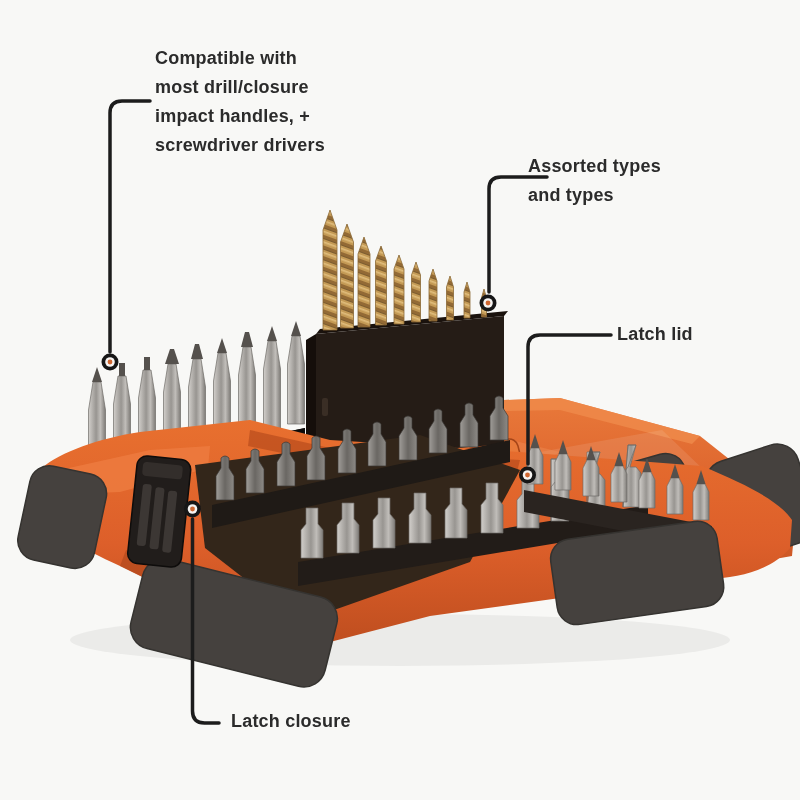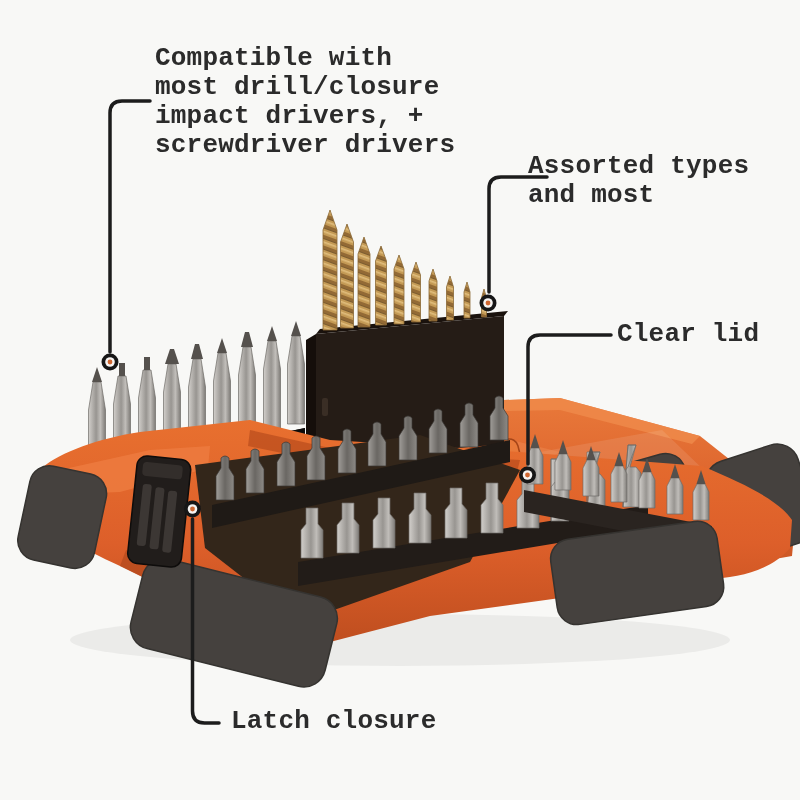--- a/index.html
+++ b/index.html
@@ -9,26 +9,25 @@
     background:#f8f8f6;
     overflow:hidden;
     font-family:"Liberation Sans", sans-serif;
   }
   #product-svg, #callout-svg{
     position:absolute;left:0;top:0;width:800px;height:800px;
   }
   .callout-text{
     position:absolute;
     font-weight:700;
-    font-size:26px;
+    font-size:18px;
     line-height:29px;
     letter-spacing:.2px;
     color:#2b2b2b;
     white-space:nowrap;
-    font-family:Liberation Mono, monospace;
   }
   #callout-compat{left:155px;top:44px;}
   #callout-assorted{left:528px;top:152px;}
   #callout-clearlid{left:617px;top:320px;}
   #callout-latch{left:231px;top:707px;}
 </style>
 </head>
 <body>
 
 <div id="stage">
@@ -232,26 +231,26 @@
     <g>
       <circle cx="192.5" cy="509" r="8.5" fill="#161616"></circle>
         <circle cx="192.5" cy="509" r="4.8" fill="#f6f4f2"></circle>
         <circle cx="192.5" cy="509" r="2.4" fill="#cf6731"></circle>
     </g>
   </svg>
 
   <div id="callout-compat" class="callout-text">
     <div>Compatible with</div>
     <div>most drill/closure</div>
-    <div>impact drivers, +</div>
+    <div>impact handles, +</div>
     <div>screwdriver drivers</div>
   </div>
 
   <div id="callout-assorted" class="callout-text">
     <div>Assorted types</div>
-    <div>and most</div>
+    <div>and types</div>
   </div>
 
-  <div id="callout-clearlid" class="callout-text">Clear lid</div>
+  <div id="callout-clearlid" class="callout-text">Latch lid</div>
 
   <div id="callout-latch" class="callout-text">Latch closure</div>
 
 </div>
 
 </body></html>

